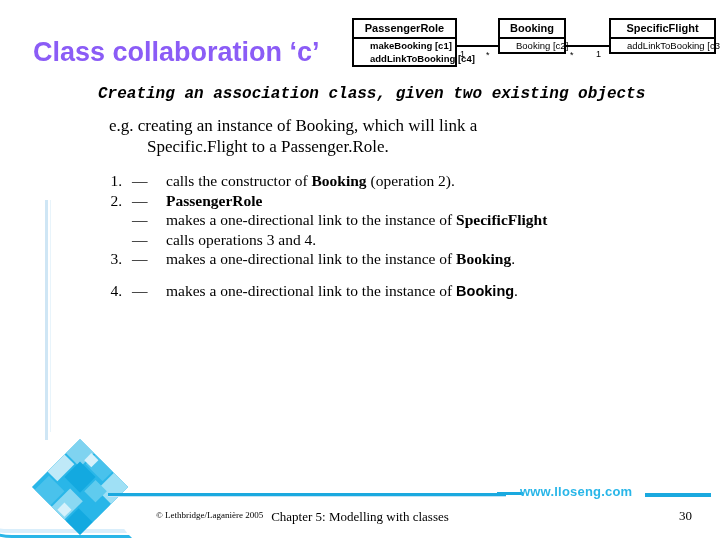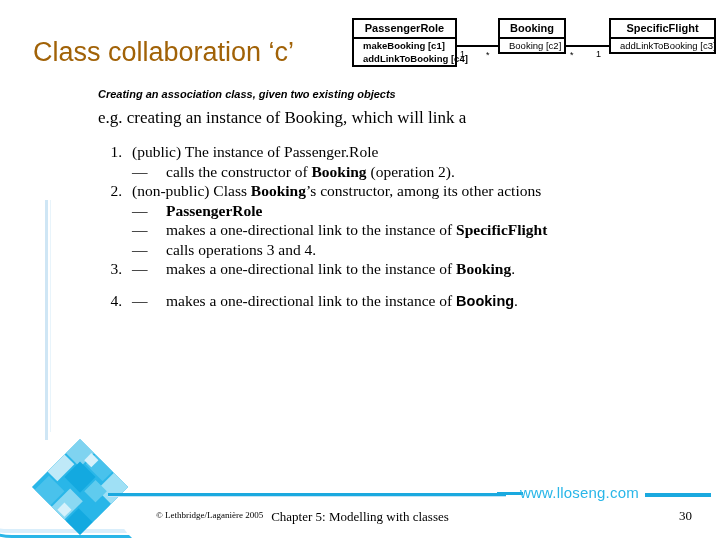--- a/index.html
+++ b/index.html
@@ -16,23 +16,23 @@
     color: #000000;
   }
 
   
   #slide-title {
     position: absolute;
     left: 33px;
     top: 36px;
     font-family: "Liberation Sans", sans-serif;
     font-size: 27px;
-    font-weight: normal;
+    font-weight: bold;
     line-height: 32px;
-    color: #a16207;
+    color: #8b5cf6;
     white-space: nowrap;
   }
 
   
   #uml-diagram {
     position: absolute;
     left: 352px;
     top: 16px;
     width: 364px;
     height: 58px;
@@ -51,21 +51,21 @@
     padding: 2px 4px 3px 4px;
     border-bottom: 2px solid #000;
     line-height: 12px;
     white-space: nowrap;
   }
   .uml-ops {
     font-family: "Liberation Sans", sans-serif;
     font-size: 9.5px;
     font-weight: bold;
     line-height: 11px;
-    padding: 1px 3px 1px 9px;
+    padding: 1px 3px 1px 16px;
     white-space: nowrap;
   }
   .uml-ops.centered { text-align: center; font-weight: normal; }
 
   #uml-class-passengerrole { left: 0px;   top: 2px;  width: 105px; }
   #uml-class-booking       { left: 146px; top: 2px;  width: 68px;  }
   #uml-class-specificflight{ left: 257px; top: 2px;  width: 107px; }
 
   .uml-assoc-line {
     position: absolute;
@@ -87,32 +87,32 @@
   #mult-sf-1    { left: 244px; top: 33px; }
 
   
   #body-content {
     position: absolute;
     left: 98px;
     top: 84px;
     width: 612px;
   }
   #lead-heading {
-    font-family: Liberation Sans, sans-serif;
+    font-family: Liberation Mono, monospace;
     font-weight: bold;
     font-style: italic;
-    font-size: 11px;
+    font-size: 16px;
     line-height: 20px;
     margin: 0 0 3px 0;
   }
   #eg-line {
     font-size: 17px;
     line-height: 21px;
     text-align: justify;
-    margin: 0;
+    margin: 11px;
     padding-left: 10px;
     text-indent: -10px;
   }
   #eg-line .cont {
     display: block;
     text-indent: 0;
     padding-left: 28px;
     text-align: left;
   }
 
@@ -264,22 +264,22 @@
     top: 493px;
     width: 66px;
     height: 4px;
     background: #1aa9df;
   }
   #site-url {
     position: absolute;
     left: 520px;
     top: 484px;
     font-family: "Liberation Sans", sans-serif;
-    font-weight: normal;
-    font-size: 15px;
+    font-weight: bold;
+    font-size: 13px;
     color: #29b6e8;
     letter-spacing: 0.2px;
   }
   #footer-rule-short {
     position: absolute;
     left: 497px;
     top: 492px;
     width: 26px;
     height: 3px;
     background: #1aa9df;
@@ -341,38 +341,37 @@
   <div class="uml-mult" id="mult-bk-star2">*</div>
   <div class="uml-mult" id="mult-sf-1">1</div>
 </div>
 
 <div id="body-content">
 
   <p id="lead-heading">Creating an association class, given two existing objects</p>
 
   <p id="eg-line">
     <span>e.g. creating an instance of Booking, which will link a</span>
+    <span class="cont">Specific.Flight to a Passenger.Role.</span>
   </p>
 
   <ul id="steps-list">
 
     <li class="step-item">
       <span class="step-num">1.</span>
-      <span class="step-text">(public) The instance of Passenger.Role</span>
       <ul class="substeps">
         <li class="substep">
           <span class="dash">—</span>
           <span>calls the constructor of </span><b>Booking</b><span> (operation 2).</span>
         </li>
       </ul>
     </li>
 
     <li class="step-item">
       <span class="step-num">2.</span>
-      <span class="step-text"><span>(non-public) Class </span><b>Booking</b><span>’s constructor, among its other actions</span></span>
       <ul class="substeps">
         <li class="substep justified">
           <span class="dash">—</span>
           <b class="wrapbold">PassengerRole</b>
         </li>
         <li class="substep">
           <span class="dash">—</span>
           <span>makes a one-directional link to the instance of </span><b>SpecificFlight</b>
         </li>
         <li class="substep">

